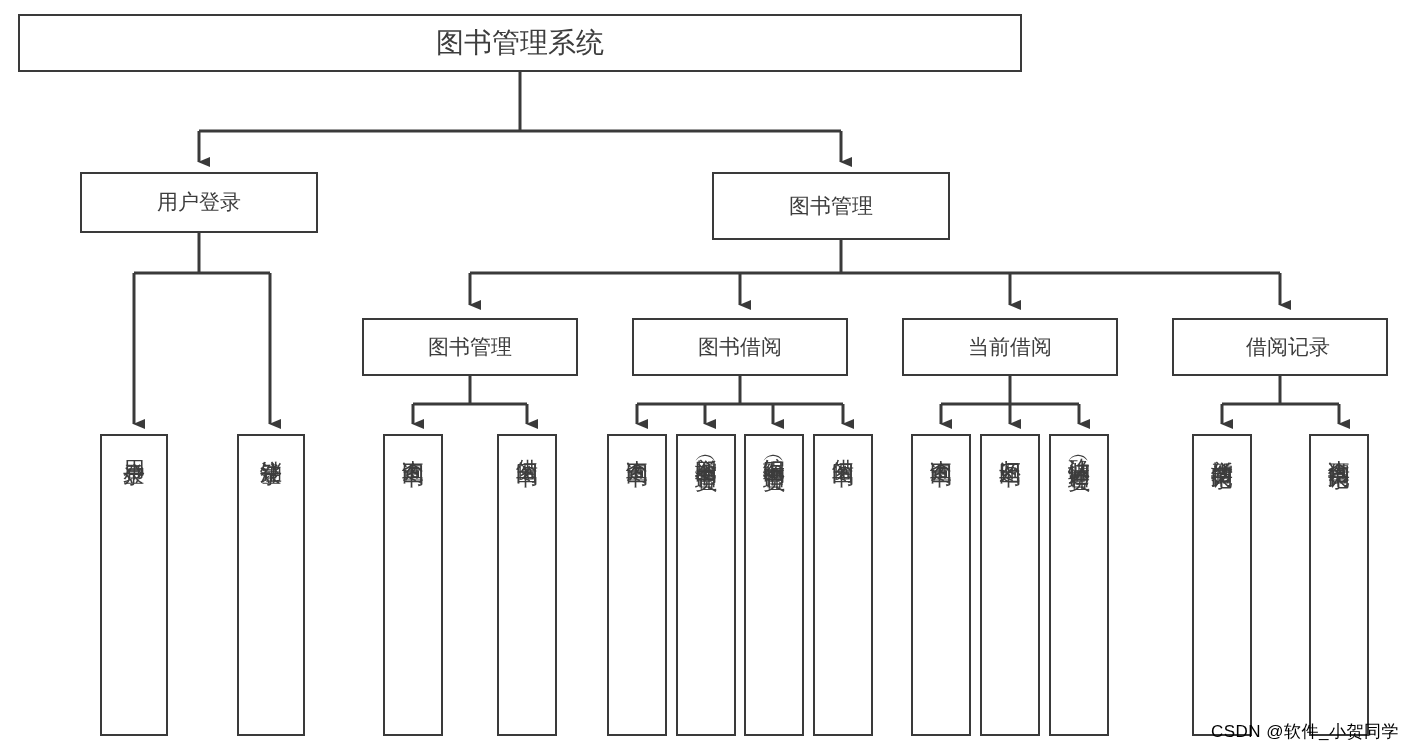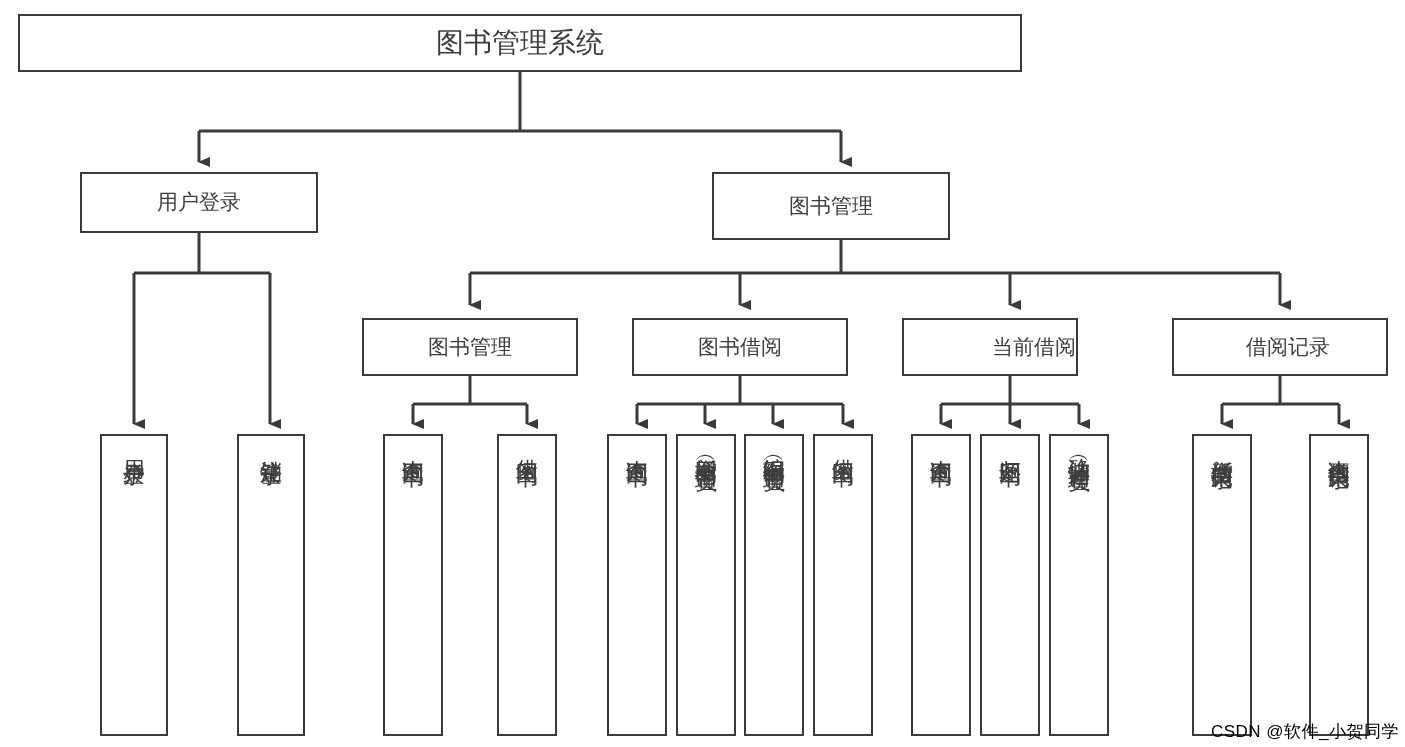--- a/index.html
+++ b/index.html
@@ -87,21 +87,21 @@
   <div class="node h-node" style="left:712px;top:172px;width:238px;height:68px;">
     <span class="lbl">图书管理</span>
   </div>
 
   <div class="node h-node" style="left:362px;top:318px;width:216px;height:58px;">
     <span class="lbl">图书管理</span>
   </div>
   <div class="node h-node" style="left:632px;top:318px;width:216px;height:58px;">
     <span class="lbl">图书借阅</span>
   </div>
-  <div class="node h-node" style="left:902px;top:318px;width:176px;height:58px;justify-content:flex-end;">
+  <div class="node h-node" style="left:902px;top:318px;width:216px;height:58px;">
     <span class="lbl">当前借阅</span>
   </div>
   <div class="node h-node" style="left:1172px;top:318px;width:216px;height:58px;padding-left:16px;">
     <span class="lbl">借阅记录</span>
   </div>
 
   <div class="node v-node" style="left:100px;top:434px;width:68px;height:302px;">
     <span class="lbl">用户登录</span>
   </div>
   <div class="node v-node" style="left:237px;top:434px;width:68px;height:302px;">

